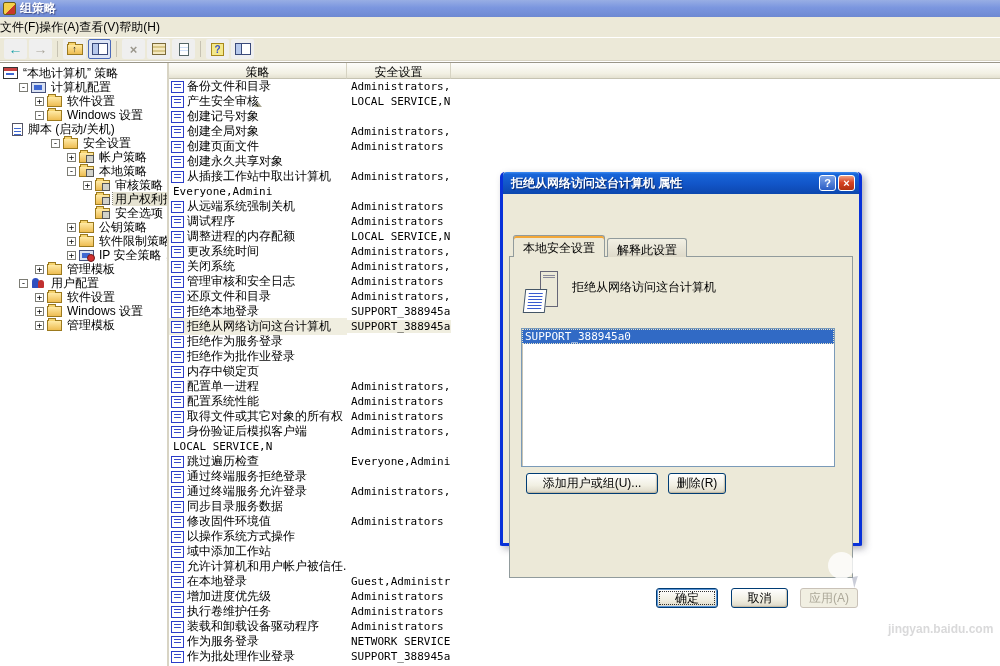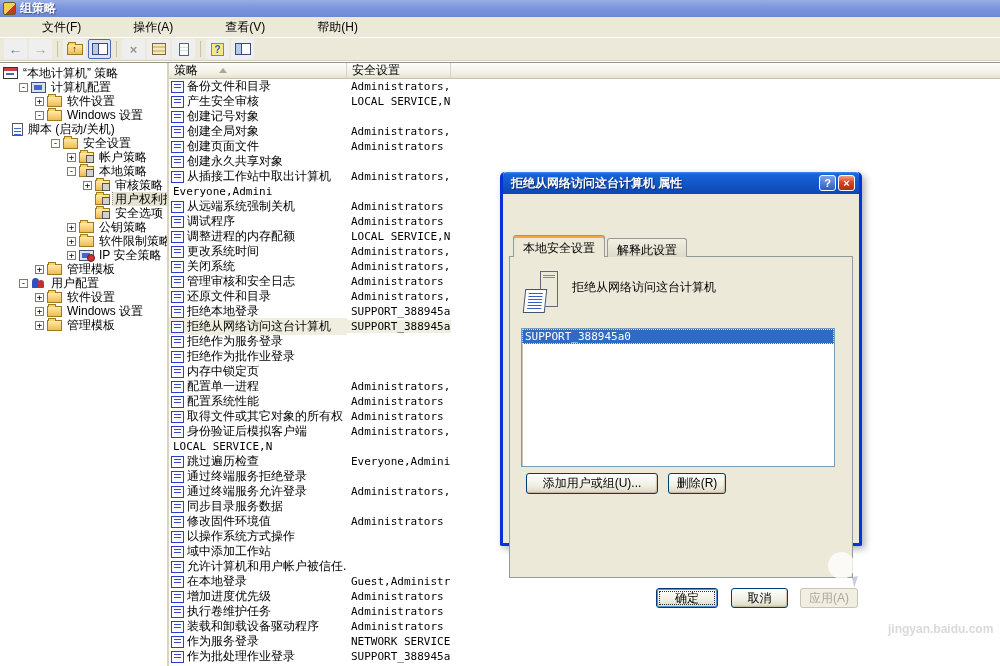--- a/index.html
+++ b/index.html
@@ -9,21 +9,21 @@
 
   
   .titlebar { height:17px; background:linear-gradient(180deg,#98aee4 0%,#7b96df 45%,#6e89d2 100%);
     display:flex; align-items:center; padding-left:3px; gap:4px; }
   .titlebar .ttext { color:#fff; font-weight:bold; font-size:12px; text-shadow:1px 1px 1px #44518a; }
   .app-icon { width:13px; height:13px; background:linear-gradient(135deg,#f5d04a 0 55%,#c8372b 55%);
     border:1px solid #6b5a12; border-radius:2px; flex:none; }
 
   
   .menubar { height:21px; background:#ECE9D8; border-bottom:1px solid #fff; display:flex; align-items:center; }
-  .menu-item { padding:3px 10px; cursor:default;margin-left:32px; }
+  .menu-item { padding:3px 0; cursor:default; }
 
   
   .toolbar { height:23px; background:#ECE9D8; display:flex; align-items:center; padding-left:4px; gap:2px;
     border-bottom:1px solid #d8d4c4; }
   .tb-btn { width:23px; height:20px; display:flex; align-items:center; justify-content:center; border:1px solid transparent; border-radius:2px; }
   .tb-btn.pressed { border:1px solid #4a69b8; background:#dde5f5; }
   .tb-sep { width:1px; height:16px; background:#c6c2b2; margin:0 3px; }
   .g-back { color:#1ba2a8; font-weight:bold; font-size:14px; line-height:14px; }
   .g-fwd  { color:#a8a49a; font-weight:bold; font-size:14px; line-height:14px; }
   .g-x    { color:#9a968c; font-weight:bold; font-size:13px; }
@@ -59,21 +59,21 @@
   .ti-console::after { content:""; position:absolute; left:2px; top:5px; width:8px; height:2px; background:#3f68d2; }
   .ti-script { width:11px; background:#fff; border:1px solid #556; height:13px;
     background-image:repeating-linear-gradient(180deg,transparent 0 2px,#3f68d2 2px 3px); background-size:7px 100%; background-repeat:no-repeat; background-position:1px 2px; }
   .ti-users { border:none; }
   .ti-users::before { content:""; position:absolute; left:1px; top:1px; width:7px; height:10px; background:#3050c0; border-radius:4px 4px 1px 1px; }
   .ti-users::after { content:""; position:absolute; left:7px; top:3px; width:6px; height:8px; background:#c03030; border-radius:3px 3px 1px 1px; }
 
   .list-panel { flex:1; background:#fff; overflow:hidden; }
   .lheader { display:flex; height:16px; }
   .hcell { background:linear-gradient(180deg,#fdfdfb,#f2f0e3 70%,#e4e1d1); border-right:1px solid #d6d3c2;
-    border-bottom:1px solid #c6c3b2; padding:1px 5px; display:flex; align-items:center; gap:21px; }
+    border-bottom:1px solid #c6c3b2; padding:1px 5px; display:flex; align-items:center; gap:21px;flex-direction:column; }
   .hcell.c1 { width:178px; } .hcell.c2 { width:104px; } .hcell.fill { flex:1; border-right:none; }
   .sort-up { width:0; height:0; border-left:4px solid transparent; border-right:4px solid transparent; border-bottom:5px solid #aaa792; }
   .lrow { display:flex; height:15px; align-items:center; white-space:nowrap; }
   .cell { overflow:hidden; }
   .cell.c1 { width:178px; display:flex; align-items:center; gap:3px; padding-left:2px; flex:none; }
   .cell.c2 { width:104px; padding-left:4px; font-family:"DejaVu Sans Mono",monospace; font-size:11px; flex:none; }
   .lrow.sel .c1, .lrow.sel .c2 { background:#f0eee0; }
   .picon { width:13px; height:12px; border:1px solid #2b3cc8; background:#fff; position:relative; flex:none; }
   .picon::before { content:""; position:absolute; left:2px; top:2px; right:2px; bottom:2px;
     background:repeating-linear-gradient(180deg,#3848c8 0 1px,transparent 1px 3px); }

